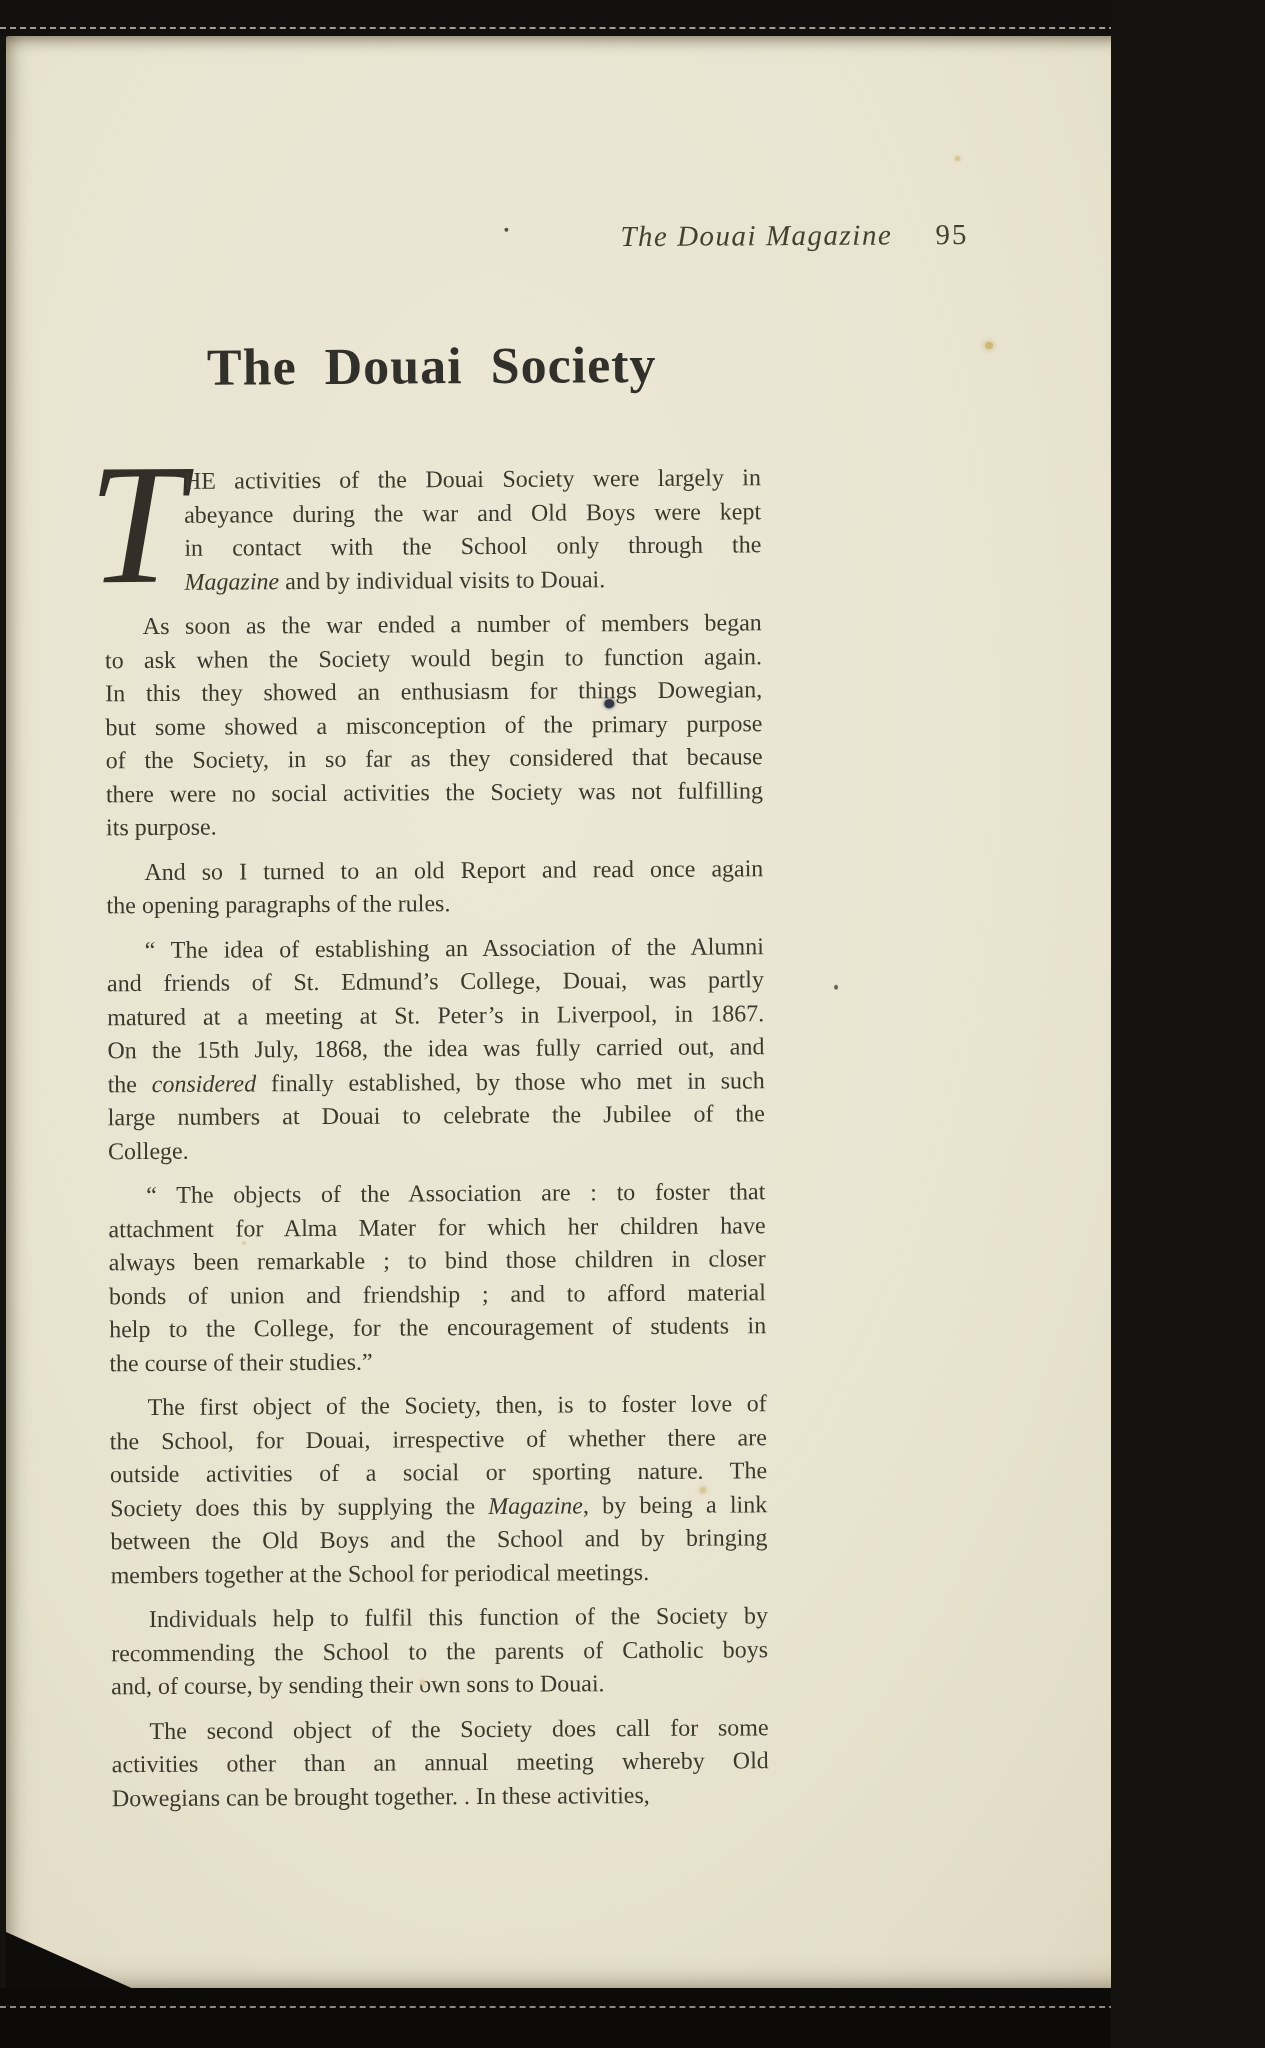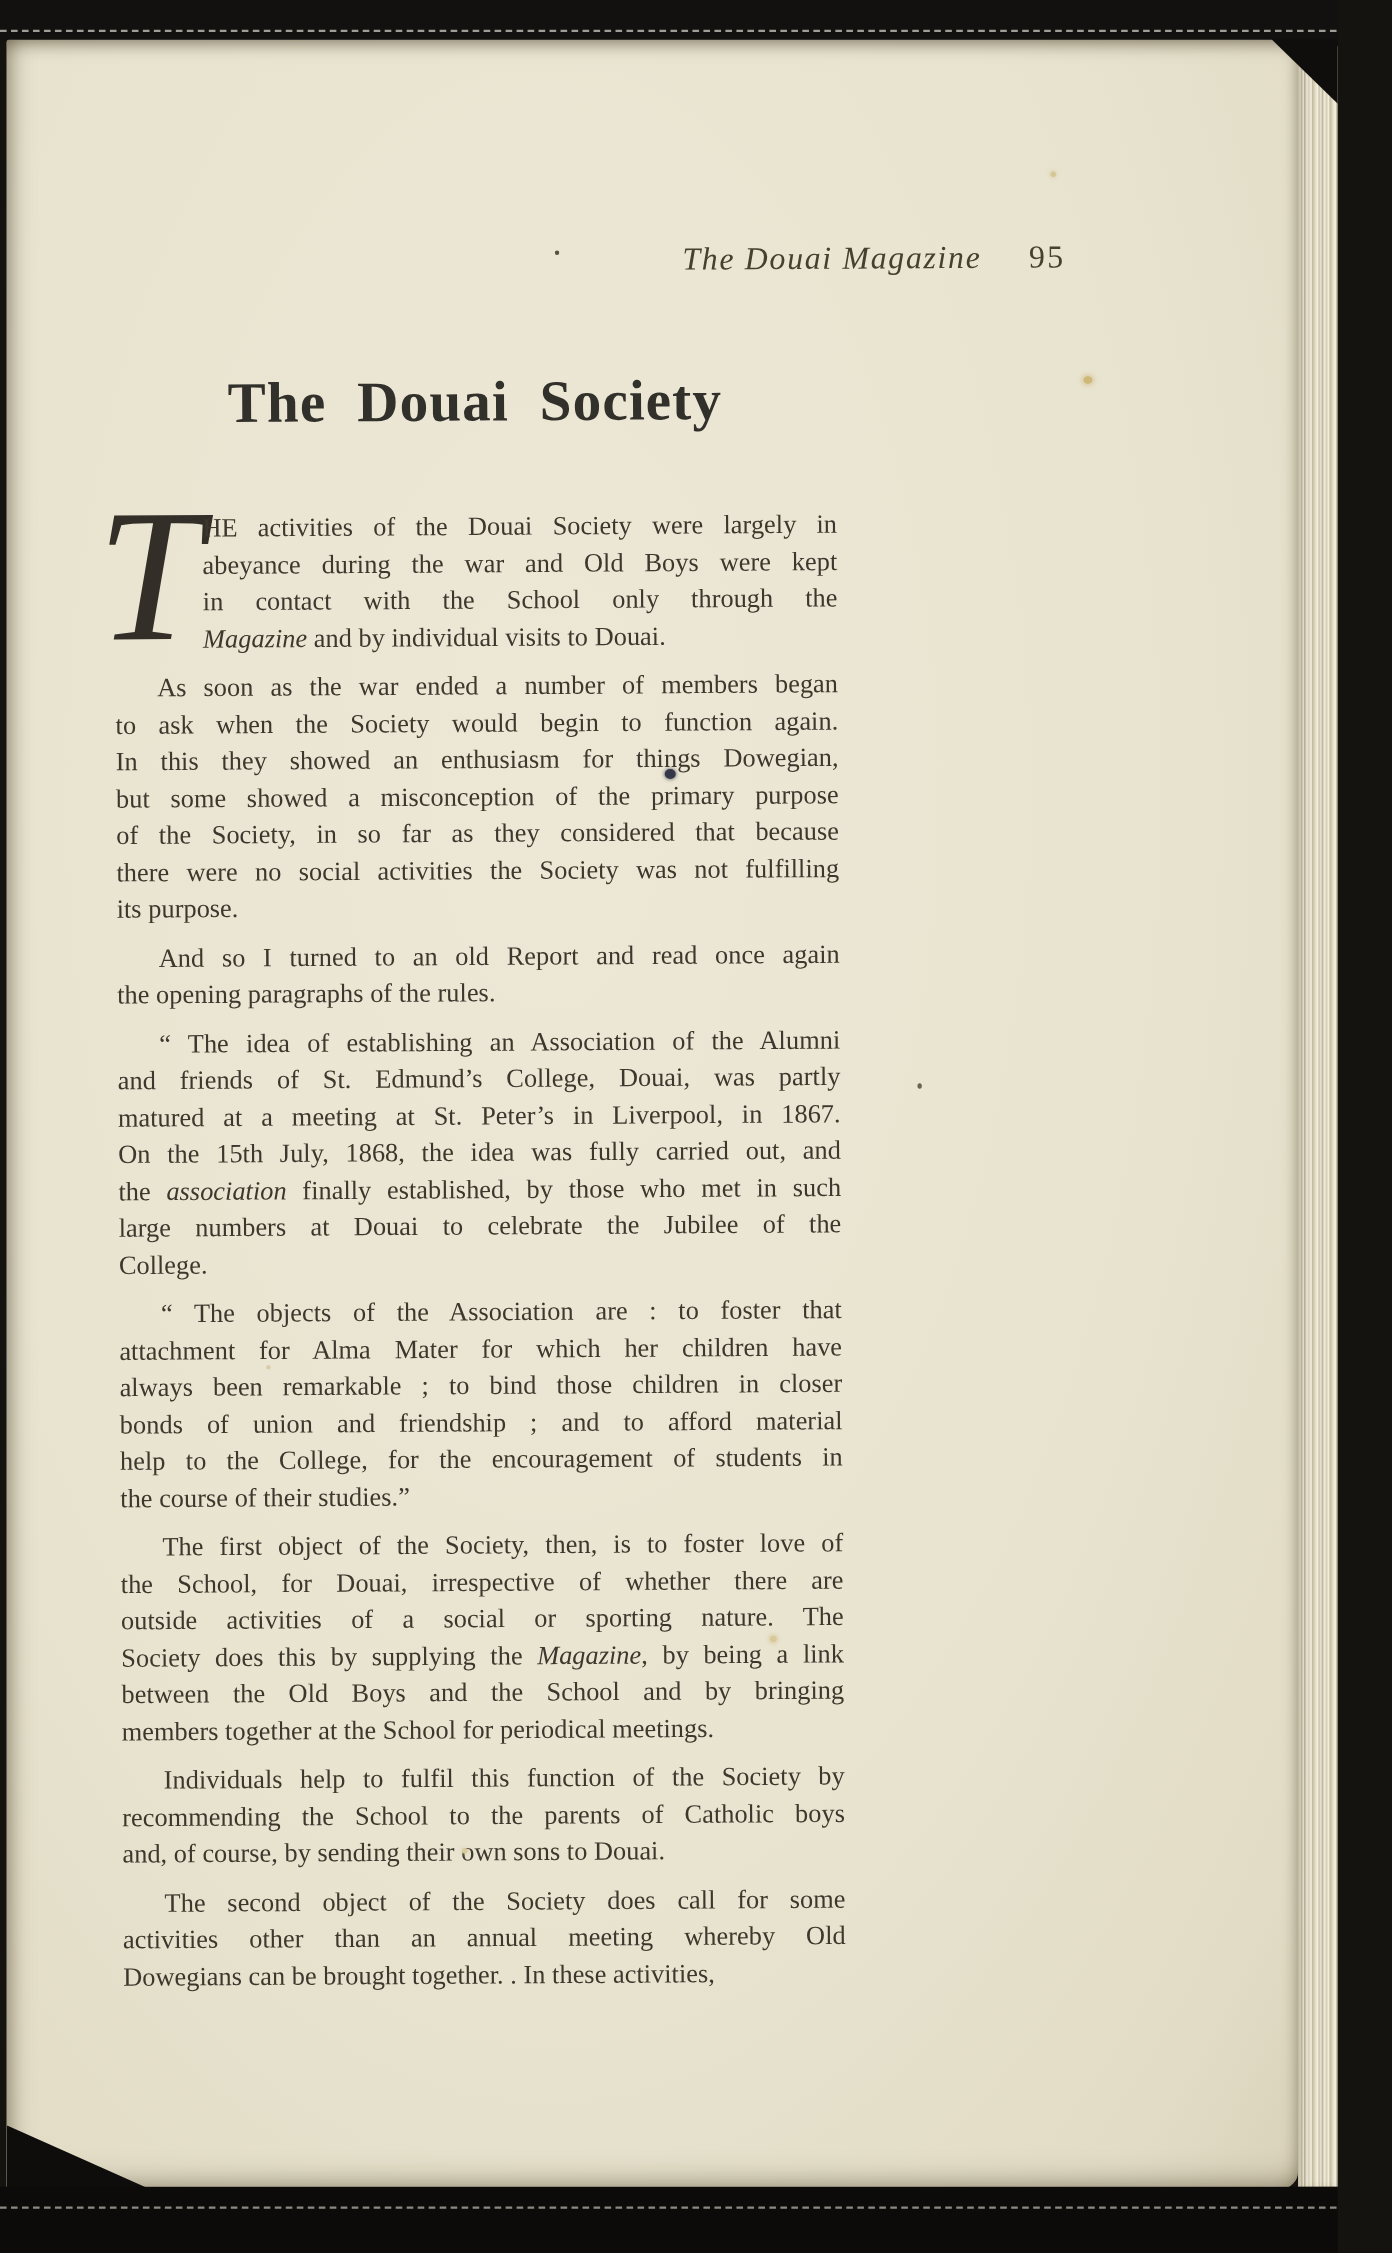--- a/index.html
+++ b/index.html
@@ -1,16 +1,16 @@
 <!DOCTYPE html>
 <html><head>
 <meta charset="utf-8">
 <style>
   html,body{margin:0;padding:0;background:#15130f;}
-  .stage{position:relative;width:1216px;height:2048px;overflow:hidden;
+  .stage{position:relative;width:1111px;height:2048px;overflow:hidden;
          background:#15130f;font-family:"Liberation Serif","DejaVu Serif",serif;}
 
   
   .page{position:absolute;left:6px;top:36px;width:1174px;height:1954px;
         background:
           radial-gradient(ellipse at 42% 35%, #ede8d6 0%, #e9e4d0 55%, #e2dcc6 88%, #d9d2ba 100%);
         border-radius:3px 5px 16px 3px;
         box-shadow:
           inset 16px 0 20px -12px rgba(90,80,55,.5),
           inset 0 12px 16px -9px rgba(60,50,30,.55),
@@ -104,21 +104,21 @@
           </div>
         <div class="para">
             <div class="line first">And so I turned to an old Report and read once again</div>
             <div class="line last">the opening paragraphs of the rules.</div>
           </div>
         <div class="para">
             <div class="line first">“ The idea of establishing an Association of the Alumni</div>
             <div class="line">and friends of St. Edmund’s College, Douai, was partly</div>
             <div class="line">matured at a meeting at St. Peter’s in Liverpool, in 1867.</div>
             <div class="line">On the 15th July, 1868, the idea was fully carried out, and</div>
-            <div class="line">the <i>association</i> finally established, by those who met in such</div>
+            <div class="line">the <i>considered</i> finally established, by those who met in such</div>
             <div class="line">large numbers at Douai to celebrate the Jubilee of the</div>
             <div class="line last">College.</div>
           </div>
         <div class="para">
             <div class="line first">“ The objects of the Association are : to foster that</div>
             <div class="line">attachment for Alma Mater for which her children have</div>
             <div class="line">always been remarkable ; to bind those children in closer</div>
             <div class="line">bonds of union and friendship ; and to afford material</div>
             <div class="line">help to the College, for the encouragement of students in</div>
             <div class="line last">the course of their studies.”</div>

